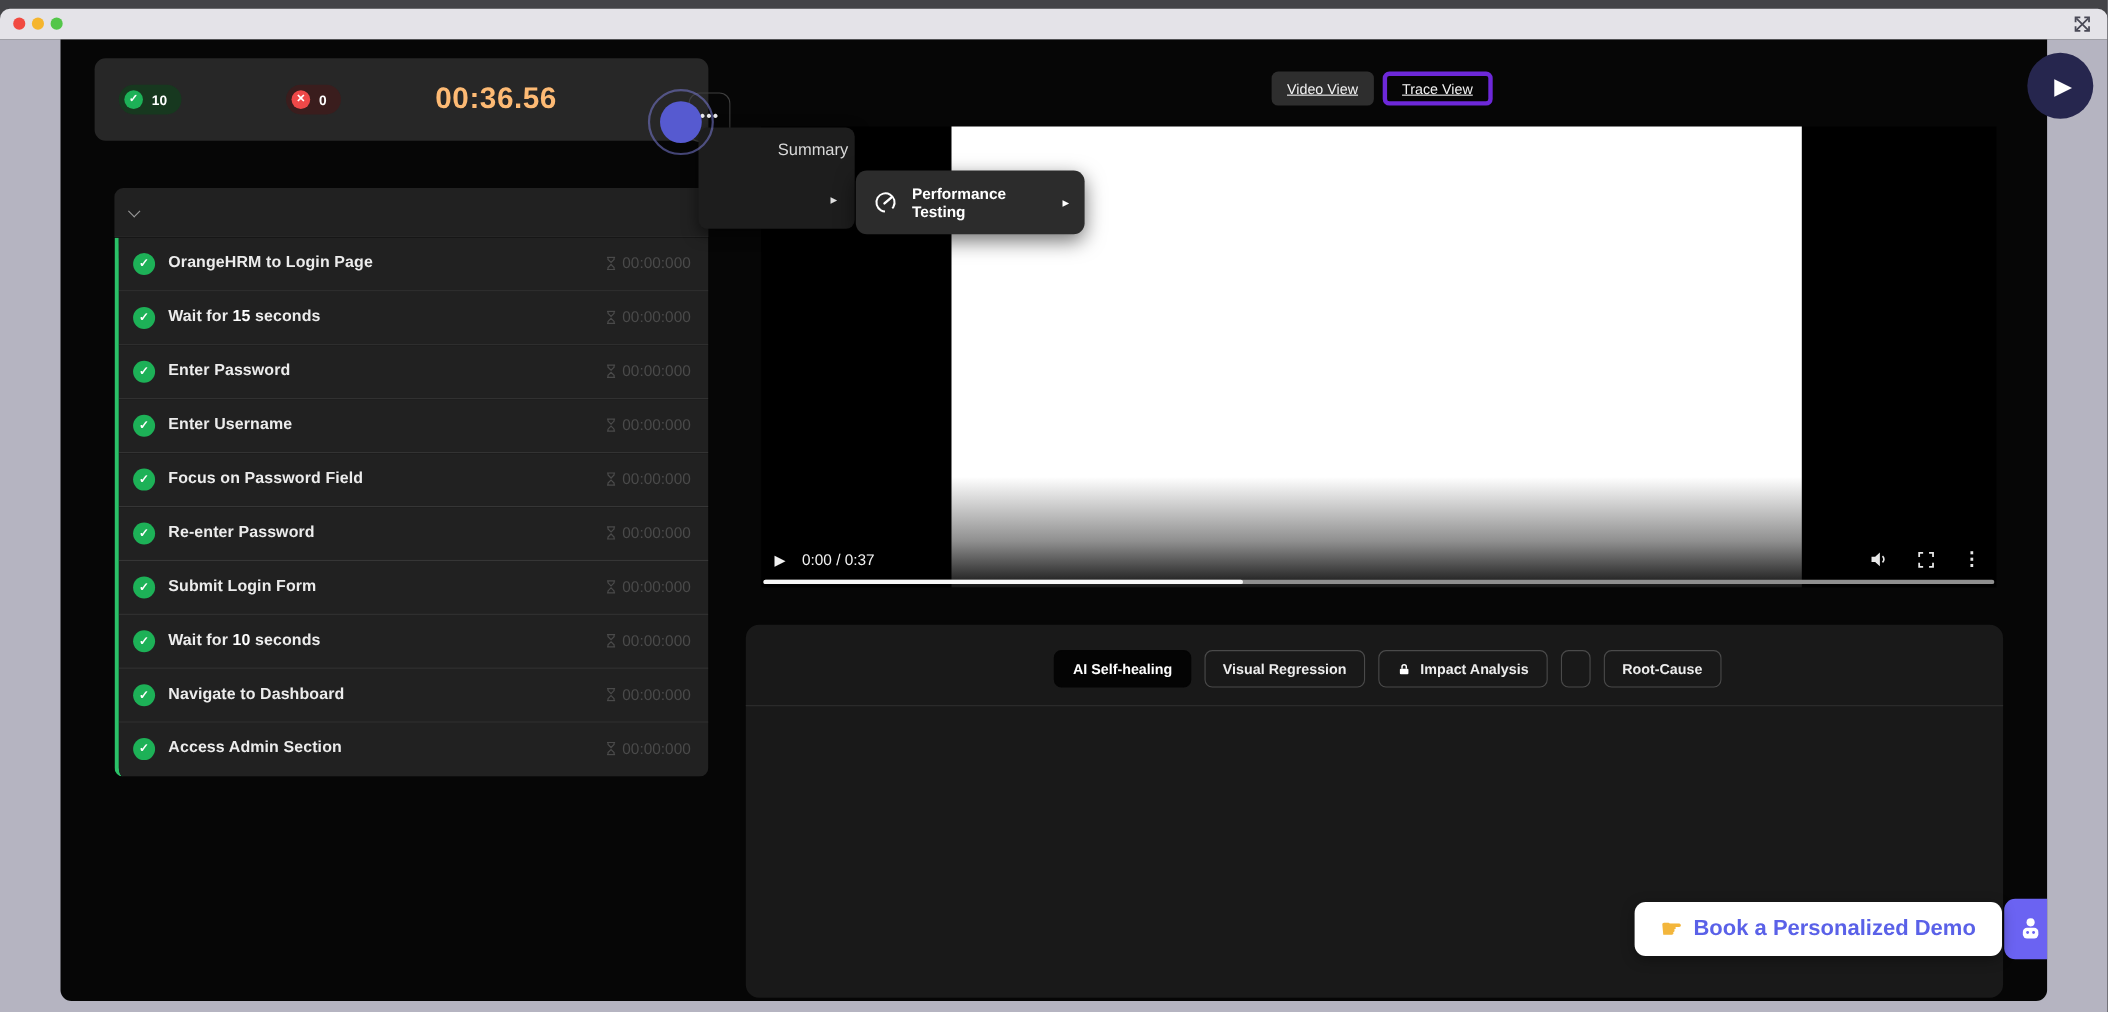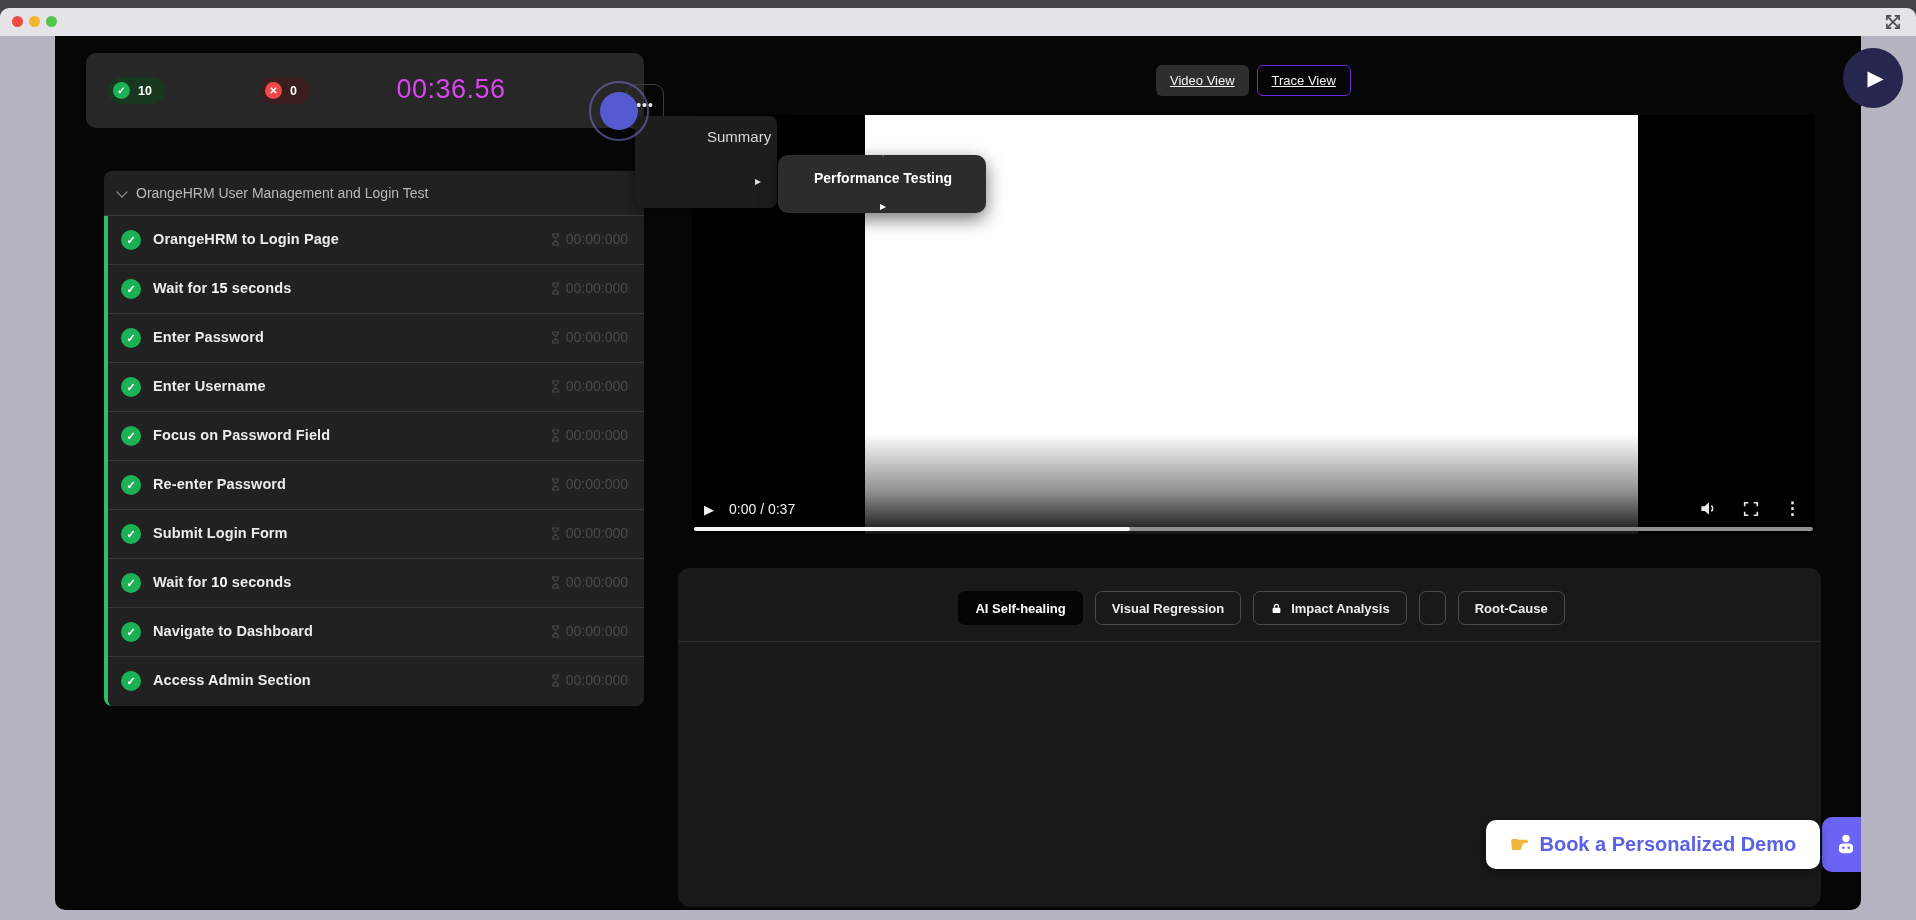--- a/index.html
+++ b/index.html
@@ -16,33 +16,33 @@
   .app{position:absolute;left:55px;top:0;width:1806px;height:874px;background:#060606;overflow:hidden;border-radius:0 0 10px 10px;}
 
   
   .runcard{position:absolute;left:31px;top:17px;width:558px;height:75px;background:#272727;border-radius:10px;}
   .pill{position:absolute;display:flex;align-items:center;gap:8px;height:27px;padding:0 13px 0 5px;border-radius:14px;}
   .pill.pass{left:22px;top:24px;background:#17381f;}
   .pill.fail{left:174px;top:24px;background:#3a1d1d;}
   .pill-ico{width:17px;height:17px;border-radius:50%;color:#fff;font-size:10px;line-height:17px;text-align:center;font-weight:700;}
   .pill.pass .pill-ico{background:#1db157}.pill.fail .pill-ico{background:#ee4848}
   .pill-n{color:#fff;font-size:12.5px;font-weight:600;}
-  .timer{position:absolute;left:295px;top:21px;width:140px;text-align:center;font-size:27px;font-weight:400;color:#d946ef;letter-spacing:.5px;}
+  .timer{position:absolute;left:295px;top:21px;width:140px;text-align:center;font-size:27px;font-weight:700;color:#fdba74;letter-spacing:.5px;}
   .more-btn{position:absolute;left:540px;top:31px;width:38px;height:45px;border:1px solid #3e3e3e;border-radius:10px;
             color:#e8e8e8;text-align:center;line-height:41px;font-size:14px;letter-spacing:1px;box-sizing:border-box;}
   .action-ring{position:absolute;left:503px;top:28px;width:60px;height:60px;border-radius:50%;border:2px solid rgba(120,122,212,.55);box-sizing:border-box;z-index:6;}
   .action-dot{position:absolute;left:514px;top:39px;width:38px;height:38px;border-radius:50%;background:#565ad0;z-index:6;}
 
   
   .menu{position:absolute;left:580px;top:80px;width:142px;height:92px;background:#1d1d1d;border-radius:8px;
         box-shadow:0 4px 14px rgba(0,0,0,.5);z-index:5;}
   .menu-summary{position:absolute;left:72px;top:12px;font-size:15px;color:#d8d8d8;}
   .menu-arrow{position:absolute;left:120px;top:58px;color:#e0e0e0;font-size:12px;}
   .submenu{position:absolute;left:723px;top:119px;width:208px;height:58px;background:#2c2c2c;border-radius:10px;
-           box-shadow:0 6px 18px rgba(0,0,0,.55);display:flex;align-items:center;gap:13px;padding:0 14px 0 16px;box-sizing:border-box;z-index:6;flex-direction:column;}
+           box-shadow:0 6px 18px rgba(0,0,0,.55);display:flex;align-items:center;gap:13px;padding:0 14px 0 16px;box-sizing:border-box;z-index:6;}
   .submenu-label{flex:1;font-size:14px;font-weight:700;color:#fff;}
   .submenu-arrow{color:#fff;font-size:12px;}
 
   
   .tooltip{position:absolute;left:414px;top:98px;width:236px;height:60px;background:#7367f0;border-radius:14px;z-index:10;
            display:flex;align-items:center;justify-content:center;font-size:19px;font-weight:700;color:#fff;}
   .tooltip::before{content:"";position:absolute;left:106px;top:-12px;border:13px solid transparent;border-bottom:13px solid #7367f0;border-top:0;}
 
   
   .suite{position:absolute;left:49px;top:135px;width:540px;}
@@ -55,21 +55,21 @@
   .step-check{position:absolute;left:13px;top:14px;width:20px;height:20px;border-radius:50%;background:#1db157;color:#fff;
               font-size:11px;line-height:20px;text-align:center;font-weight:700;}
   .step-name{position:absolute;left:45px;top:15px;font-size:14.5px;font-weight:600;color:#ececec;letter-spacing:.1px;}
   .accent{color:#ffffff;font-weight:700;}
   .step-duration{position:absolute;right:16px;top:15px;font-size:14px;color:#4a4a4a;display:flex;align-items:center;gap:5px;}
 
   
   .view-tabs{position:absolute;left:1101px;top:29px;display:flex;gap:8px;z-index:2;}
   .vtab{height:31px;padding:0 14px;border-radius:6px;font-size:13px;display:flex;align-items:center;box-sizing:border-box;color:#f3f3f3;text-decoration:underline;}
   .vtab.active{background:#2e2e2e;}
-  .vtab.inactive{border:1px solid #6d28d9;}
+  .vtab.inactive{border:4px solid #6d28d9;}
 
   .player{position:absolute;left:637px;top:79px;width:1123px;height:419px;background:#000;}
   .video-frame{position:absolute;left:173px;top:0;width:773px;height:419px;
                background:linear-gradient(180deg,#ffffff 0%,#ffffff 76%,#8f8f8f 90%,#141414 100%);}
   .vc-left{position:absolute;left:12px;bottom:17px;display:flex;align-items:center;gap:15px;color:#f2f2f2;z-index:2;}
   .vc-play{font-size:13px;}
   .vc-time{font-size:14px;}
   .vc-right{position:absolute;right:14px;bottom:15px;display:flex;align-items:center;gap:24px;z-index:2;}
   .vc-kebab{color:#e8e8e8;font-size:17px;font-weight:700;}
   .vprogress{position:absolute;left:2px;right:2px;bottom:3px;height:4px;background:#8f8f8f;border-radius:2px;}
@@ -143,21 +143,20 @@
           <path d="M11 13 L18 7" stroke="#fff" stroke-width="2.4" stroke-linecap="round"></path>
         </svg>
         <span class="submenu-label">Performance Testing</span>
         <span class="submenu-arrow">▸</span>
       </div>
 
 
       <div class="suite">
         <div class="suite-header">
           <span class="chev"></span>
-          <span class="suite-title">OrangeHRM User Management and Login Test</span>
         </div>
         <div class="steps" id="steps">
             <div class="step-row">
               <span class="step-check">✓</span>
               <span class="step-name"><span>OrangeHRM to Login Page</span></span>
               <span class="step-duration">
                 <svg width="11" height="13" viewBox="0 0 12 14">
                   <path d="M2 1h8M2 13h8M3 1v2l3 3 3-3V1M3 13v-2l3-3 3 3v2" stroke="currentColor" stroke-width="1.2" fill="none"></path>
                 </svg>
                 <span>00:00:000</span>

